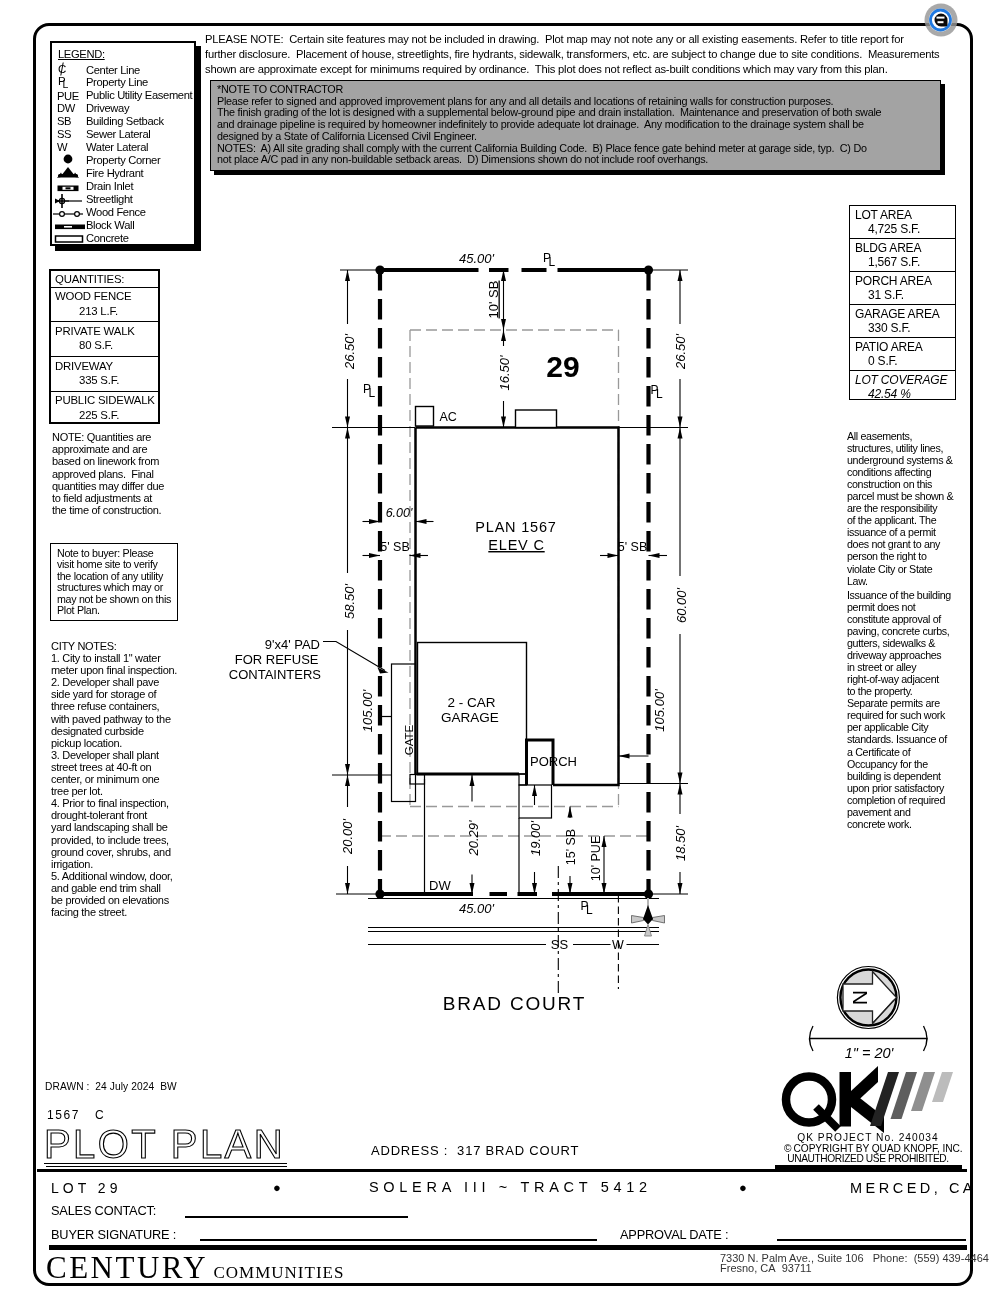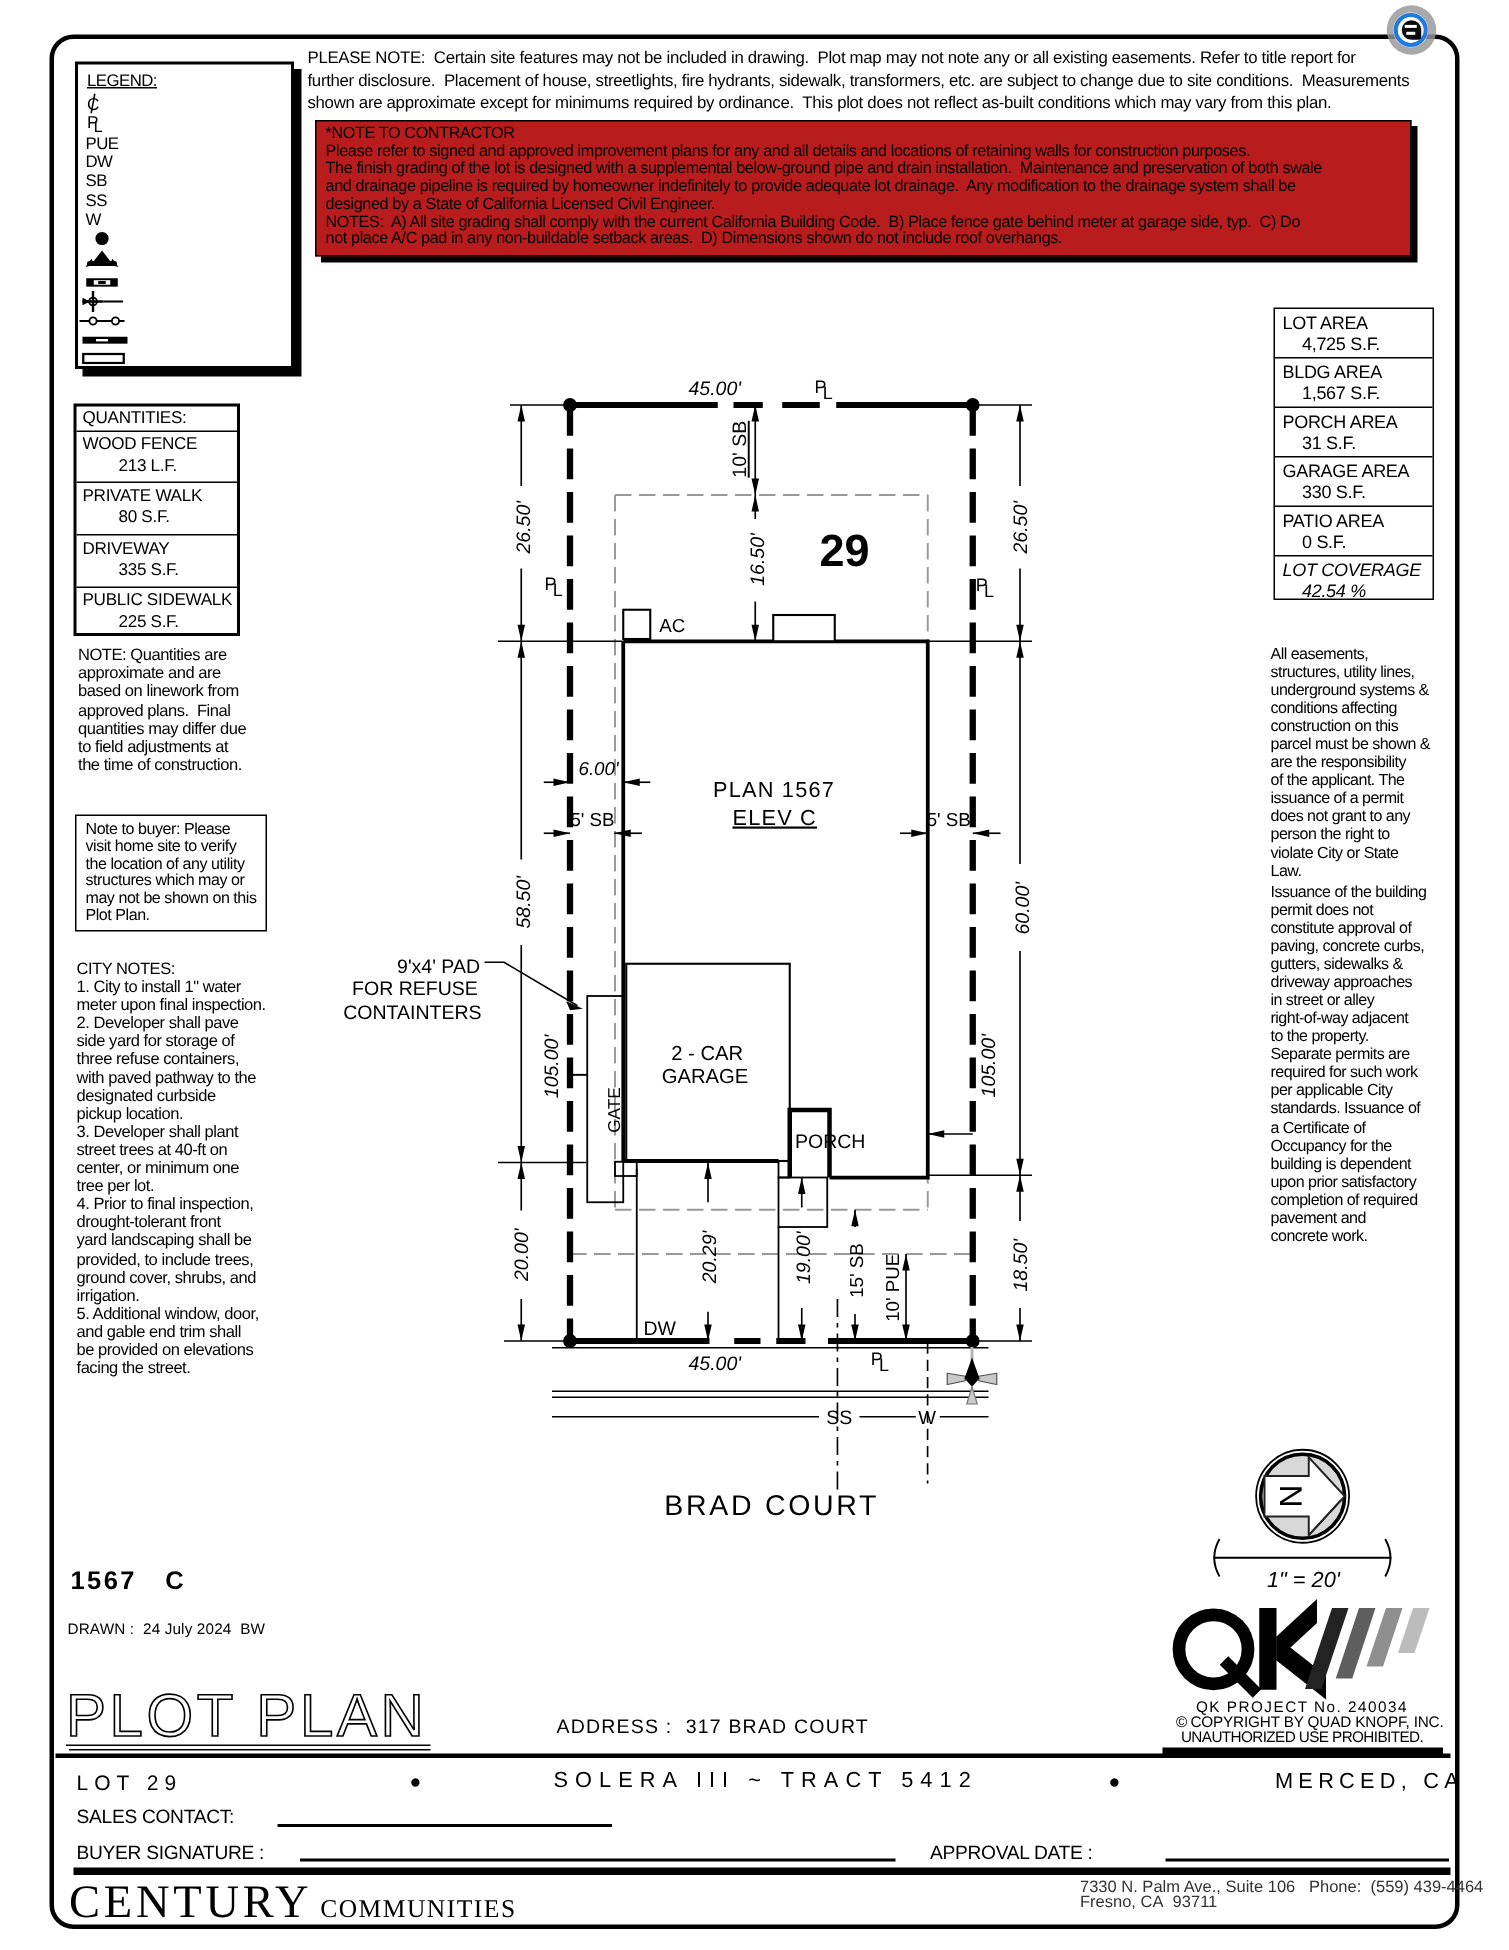--- a/index.html
+++ b/index.html
@@ -9,20 +9,21 @@
 </style>
 </head>
 <body>
 
 <div class="abs" style="left:33px;top:23px;width:934px;height:1256.5px;border:3px solid #000;border-radius:16px;"></div>
 
 <div class="abs" style="left:50px;top:41px;width:142px;height:201px;border:2.4px solid #000;box-shadow:5px 5px 0 #000;background:#fff;font-size:11.2px;letter-spacing:-0.35px;">
 
   <div class="abs" style="left:6px;top:5px;text-decoration:underline;">LEGEND:</div>
 
+  <div class="abs" style="left:34px;top:20.5px;line-height:12.95px;white-space:nowrap;">Center Line<br>Property Line<br>Public Utility Easement<br>Driveway<br>Building Setback<br>Sewer Lateral<br>Water Lateral<br>Property Corner<br>Fire Hydrant<br>Drain Inlet<br>Streetlight<br>Wood Fence<br>Block Wall<br>Concrete</div>
 
   <div class="abs" style="left:5px;top:46.5px;line-height:12.95px;white-space:nowrap;">PUE<br>DW<br>SB<br>SS<br>W</div>
 
   <svg class="abs" style="left:4px;top:19px;" width="26" height="28" viewBox="0 0 26 28">
     <text x="2" y="11" font-size="11.5px">C</text>
       <line x1="7.2" y1="0.5" x2="4.8" y2="13.5" stroke="#000" stroke-width="1"></line>
     <text x="2" y="23" font-size="11.5px">P</text>
       <text x="6.5" y="26" font-size="10.5px">L</text>
   </svg>
 
@@ -65,21 +66,21 @@
     <rect x="3.5" y="83" width="27" height="6" fill="#fff" stroke="#000" stroke-width="1.5"></rect>
   </svg>
 </div>
 
 <div class="abs" style="left:205px;top:32px;font-size:11.2px;letter-spacing:-0.2px;line-height:14.8px;white-space:nowrap;">
 PLEASE NOTE:&nbsp; Certain site features may not be included in drawing.&nbsp; Plot map may not note any or all existing easements. Refer to title report for<br>
 further disclosure.&nbsp; Placement of house, streetlights, fire hydrants, sidewalk, transformers, etc. are subject to change due to site conditions.&nbsp; Measurements<br>
 shown are approximate except for minimums required by ordinance.&nbsp; This plot does not reflect as-built conditions which may vary from this plan.
 </div>
 
-<div class="abs" style="left:210px;top:80px;width:729px;height:89px;border:1.6px solid #000;box-shadow:4px 4px 0 #000;background:#b91c1c;font-size:10.8px;letter-spacing:-0.25px;line-height:11.7px;white-space:nowrap;">
+<div class="abs" style="left:210px;top:80px;width:729px;height:89px;border:1.6px solid #000;box-shadow:4px 4px 0 #000;background:#a3a3a3;font-size:10.8px;letter-spacing:-0.25px;line-height:11.7px;white-space:nowrap;">
 <div style="margin:3px 0 0 6px;">
 *NOTE TO CONTRACTOR<br>
 Please refer to signed and approved improvement plans for any and all details and locations of retaining walls for construction purposes.<br>
 The finish grading of the lot is designed with a supplemental below-ground pipe and drain installation.&nbsp; Maintenance and preservation of both swale<br>
 and drainage pipeline is required by homeowner indefinitely to provide adequate lot drainage.&nbsp; Any modification to the drainage system shall be<br>
 designed by a State of California Licensed Civil Engineer.<br>
 NOTES:&nbsp; A) All site grading shall comply with the current California Building Code.&nbsp; B) Place fence gate behind meter at garage side, typ.&nbsp; C) Do<br>
 not place A/C pad in any non-buildable setback areas.&nbsp; D) Dimensions shown do not include roof overhangs.
 </div>
 </div>
@@ -447,21 +448,21 @@
 <g font-size="10.2px">
   <text x="868" y="1141" text-anchor="middle" letter-spacing="1">QK PROJECT No. 240034</text>
   <text x="784" y="1151.5" letter-spacing="-0.1">©</text>
   <text x="878" y="1151.5" text-anchor="middle" letter-spacing="-0.1">COPYRIGHT BY QUAD KNOPF, INC.</text>
   <text x="868" y="1161.5" text-anchor="middle" letter-spacing="-0.4">UNAUTHORIZED USE PROHIBITED.</text>
 </g>
 </svg>
 
 <div class="abs" style="left:45px;top:1081px;font-size:10.2px;letter-spacing:0.1px;">DRAWN :&nbsp; 24 July 2024&nbsp; BW</div>
 
-<div class="abs" style="left:47px;top:1044px;font-size:17px;letter-spacing:1.6px;font-weight:bold;">1567&nbsp;&nbsp;&nbsp;C</div>
+<div class="abs" style="left:47px;top:1108px;font-size:12px;letter-spacing:1.6px;">1567&nbsp;&nbsp;&nbsp;C</div>
 
 <div class="abs" style="left:44px;top:1122px;font-size:40px;letter-spacing:2.4px;color:transparent;-webkit-text-stroke:1.1px #000;">PLOT PLAN</div>
 
 <div class="abs" style="left:44px;top:1162.5px;width:243px;height:1.4px;background:#000;"></div>
 <div class="abs" style="left:46px;top:1166px;width:241px;height:1.4px;background:#000;"></div>
 
 <div class="abs" style="left:371px;top:1143px;font-size:13px;letter-spacing:0.8px;">ADDRESS :&nbsp; 317 BRAD COURT</div>
 
 <div class="abs" style="left:37px;top:1169px;width:930px;height:2.8px;background:#000;"></div>
 

